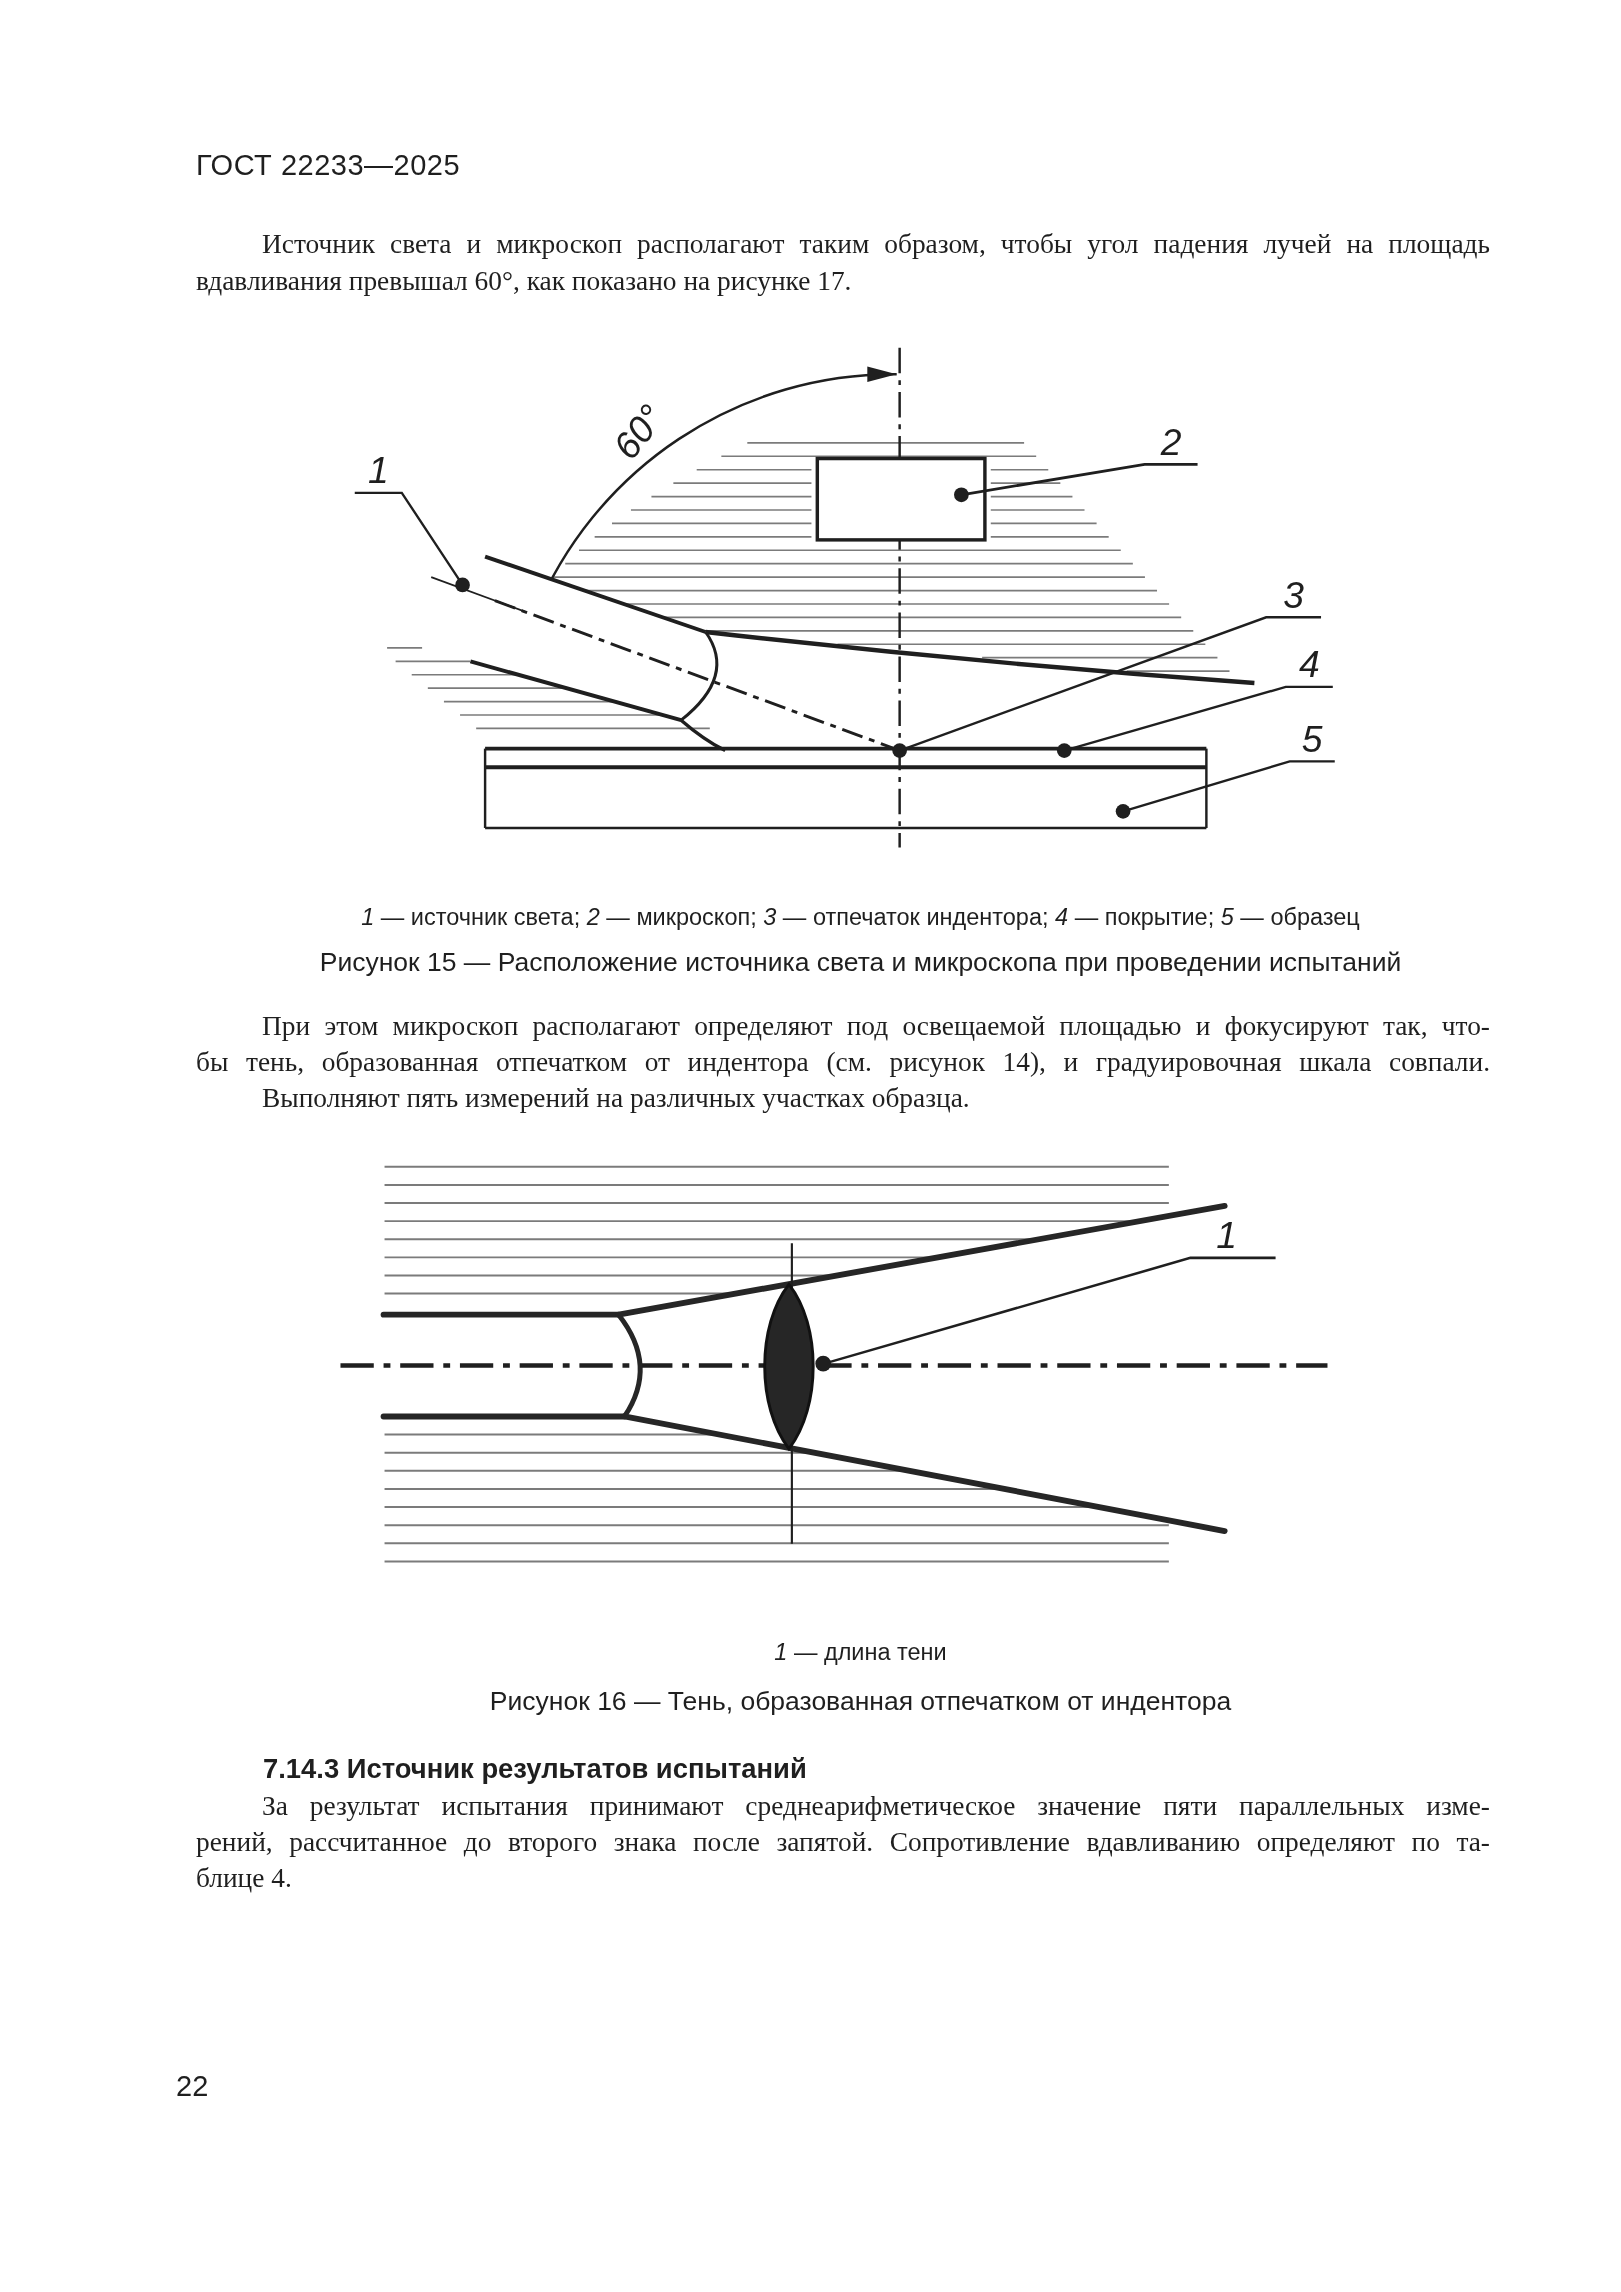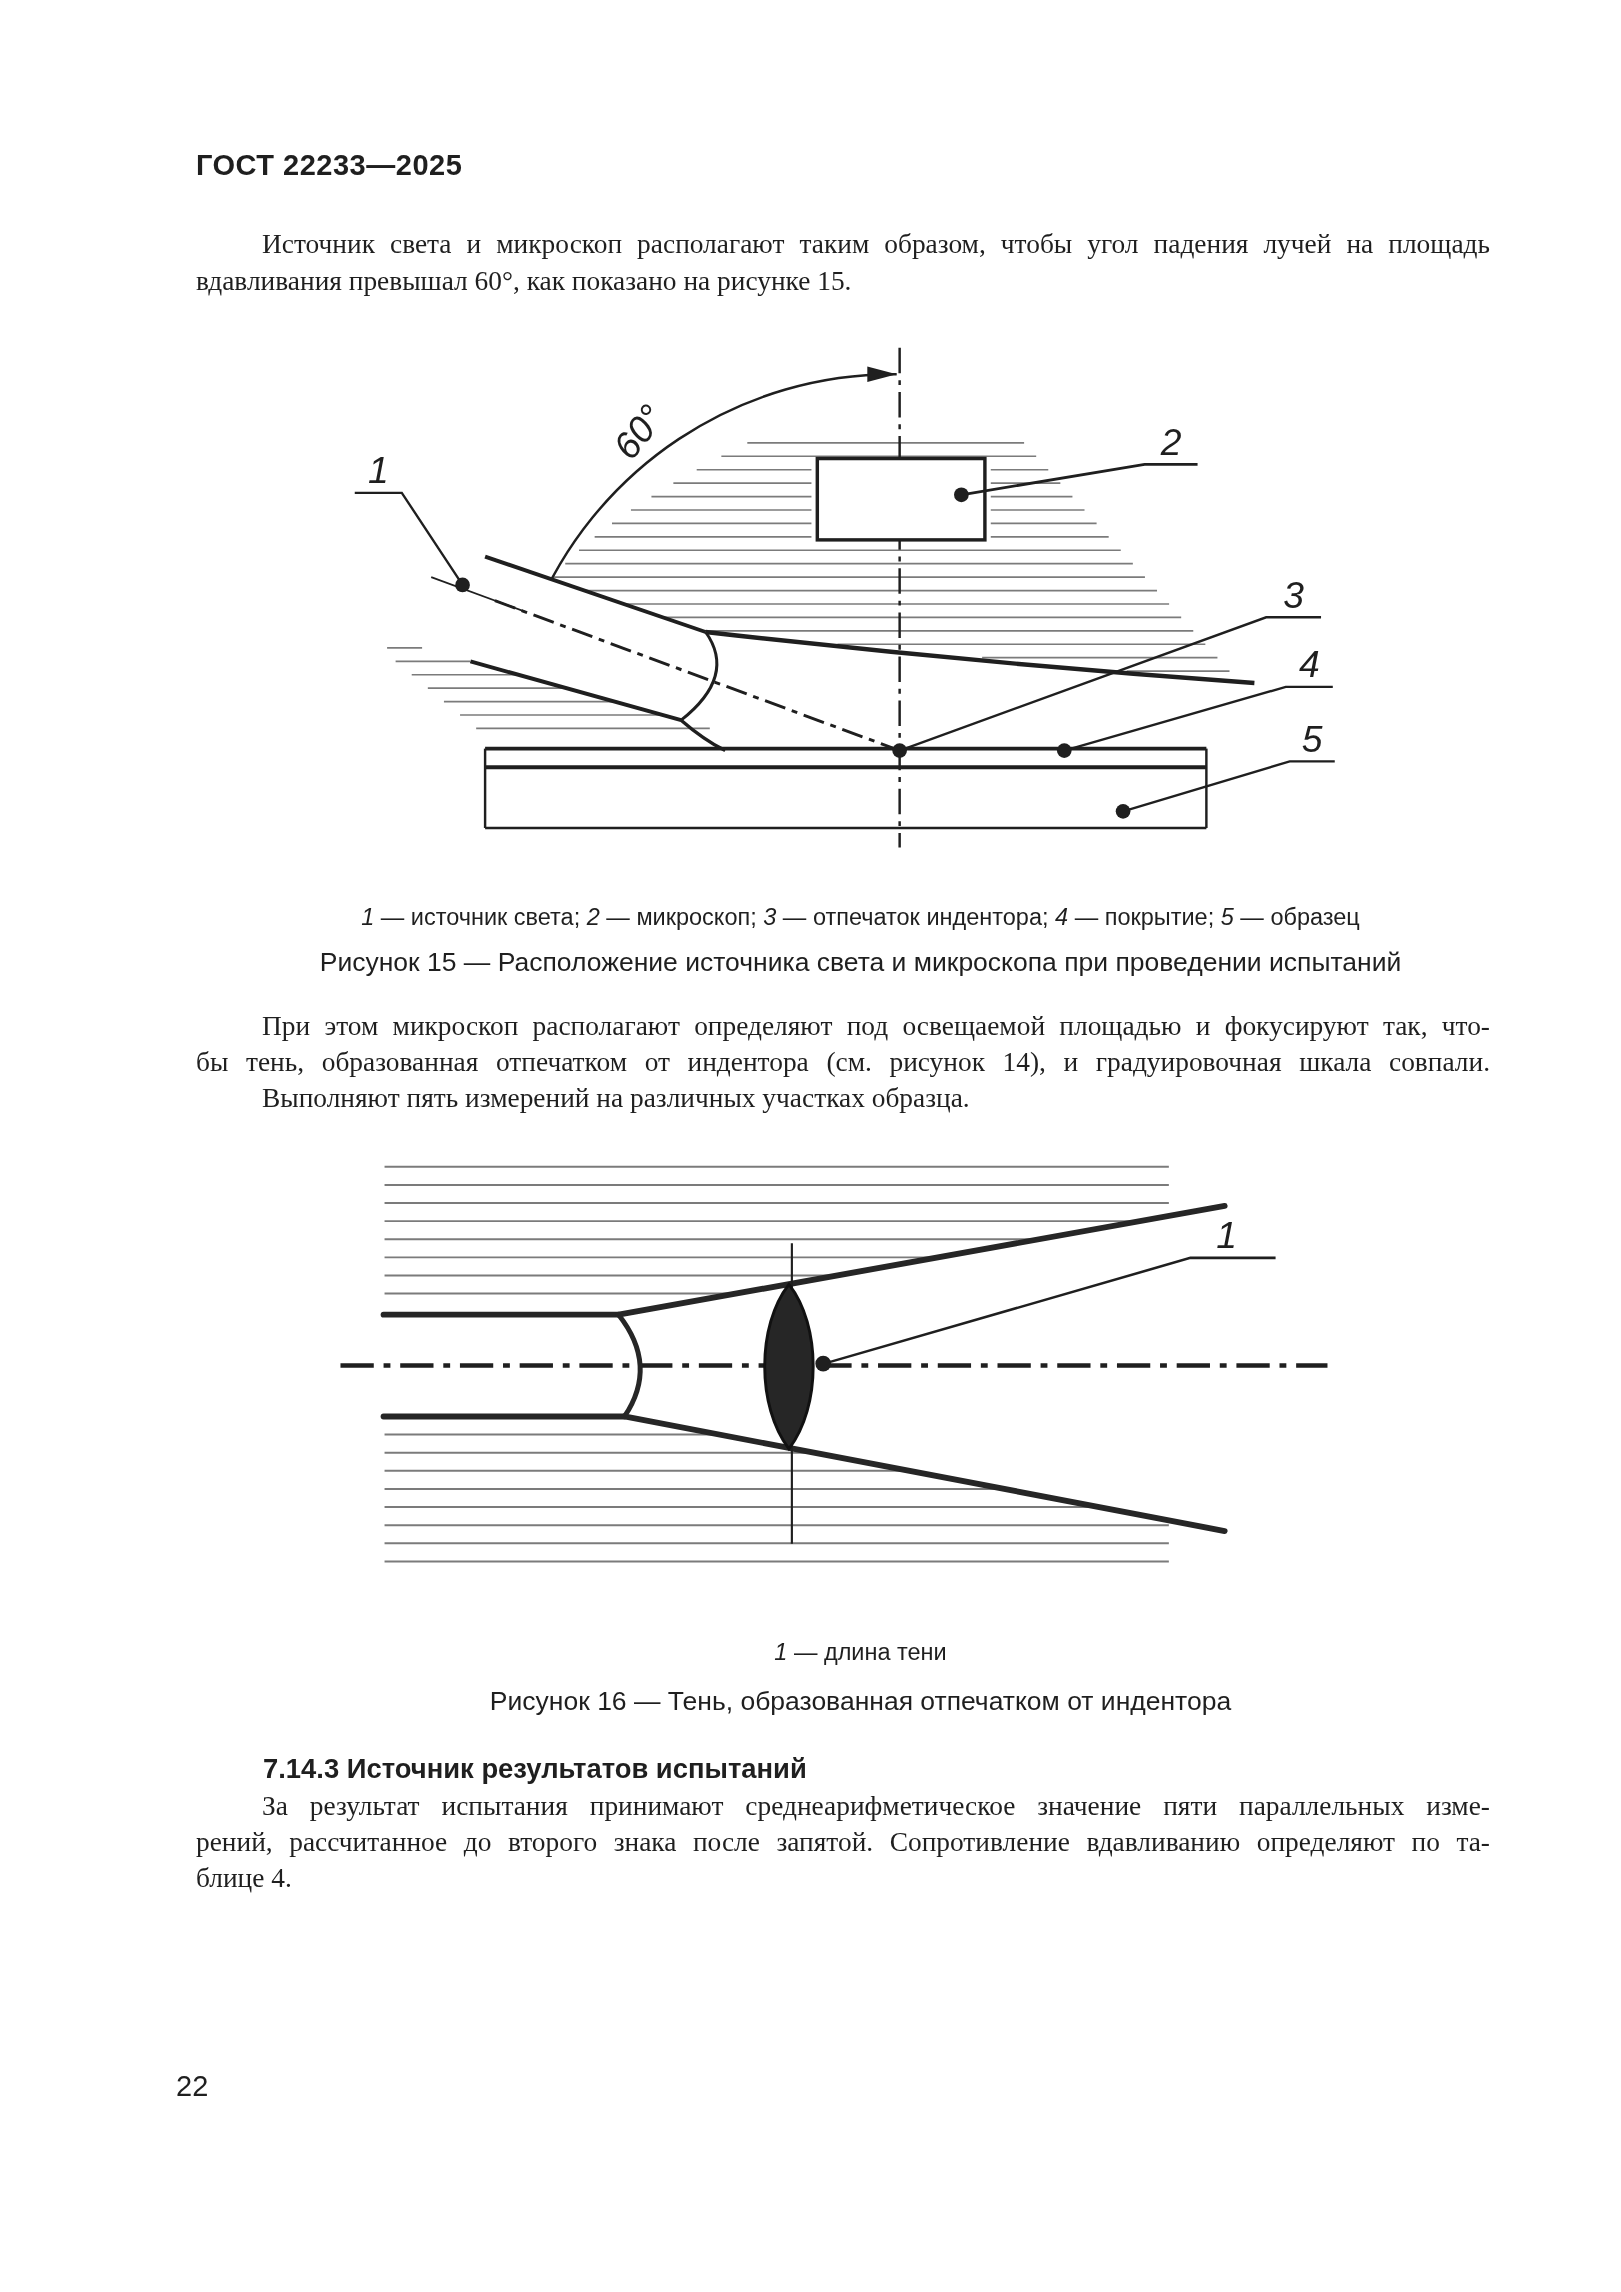--- a/index.html
+++ b/index.html
@@ -2,42 +2,42 @@
 <html><head>
 <meta charset="utf-8">
 <style>
   html,body{margin:0;padding:0;background:#e8e8e8;}
   .page{
     position:relative;width:1621px;height:2293px;background:#ffffff;
     font-family:"Liberation Sans",sans-serif;color:#1f1f1f;overflow:hidden;
     margin:0 auto;
   }
   .abs{position:absolute;}
-  .hdr{left:196px;top:149px;font-size:29px;font-weight:bold;letter-spacing:0.5px;text-align:center;}
+  .hdr{left:196px;top:149px;font-size:29px;font-weight:normal;letter-spacing:0.5px;text-align:center;}
   .bodyline{left:196px;width:1294px;font-size:27.4px;line-height:33px;white-space:nowrap;font-family:Liberation Serif, serif;}
   .jline{white-space:normal;text-align:justify;text-align-last:justify;}
   .ind{text-indent:66px;}
   .caption{left:98px;width:1525px;text-align:center;font-size:26.5px;}
   .legend{left:98px;width:1525px;text-align:center;font-size:23.5px;}
   .legend i{font-style:italic;}
   .heading{left:263px;font-size:27.4px;font-weight:bold;}
   .pagenum{left:176px;top:2070px;font-size:29px;}
   svg{position:absolute;overflow:visible;}
   svg text{font-family:"Liberation Sans",sans-serif;}
   .callout{font-size:38px;font-style:italic;fill:#1f1f1f;}
 </style>
 </head>
 <body>
 
 <div class="page">
 
   <div class="abs hdr">ГОСТ 22233—2025</div>
 
   <div class="abs bodyline jline ind" style="top:228px">Источник света и микроскоп располагают таким образом, чтобы угол падения лучей на площадь</div>
-  <div class="abs bodyline" style="top:265px">вдавливания превышал 60°, как показано на рисунке 15.</div>
+  <div class="abs bodyline" style="top:265px">вдавливания превышал 60°, как показано на рисунке 17.</div>
 
   <svg style="left:294px;top:338px" width="1078" height="539" viewBox="0 0 1100 550">
     <g id="f15hatch">
         <line x1="462.5554173589726" y1="107" x2="745" y2="107" stroke="#7b7b7b" stroke-width="1.7"></line>
         <line x1="436.07419614244634" y1="120.7" x2="757.33" y2="120.7" stroke="#7b7b7b" stroke-width="1.7"></line>
         <line x1="410.9097550529915" y1="134.4" x2="528" y2="134.4" stroke="#7b7b7b" stroke-width="1.7"></line>
         <line x1="711" y1="134.4" x2="769.66" y2="134.4" stroke="#7b7b7b" stroke-width="1.7"></line>
         <line x1="387.1097745038045" y1="148.1" x2="528" y2="148.1" stroke="#7b7b7b" stroke-width="1.7"></line>
         <line x1="711" y1="148.1" x2="781.99" y2="148.1" stroke="#7b7b7b" stroke-width="1.7"></line>
         <line x1="364.7285934638811" y1="161.8" x2="528" y2="161.8" stroke="#7b7b7b" stroke-width="1.7"></line>

